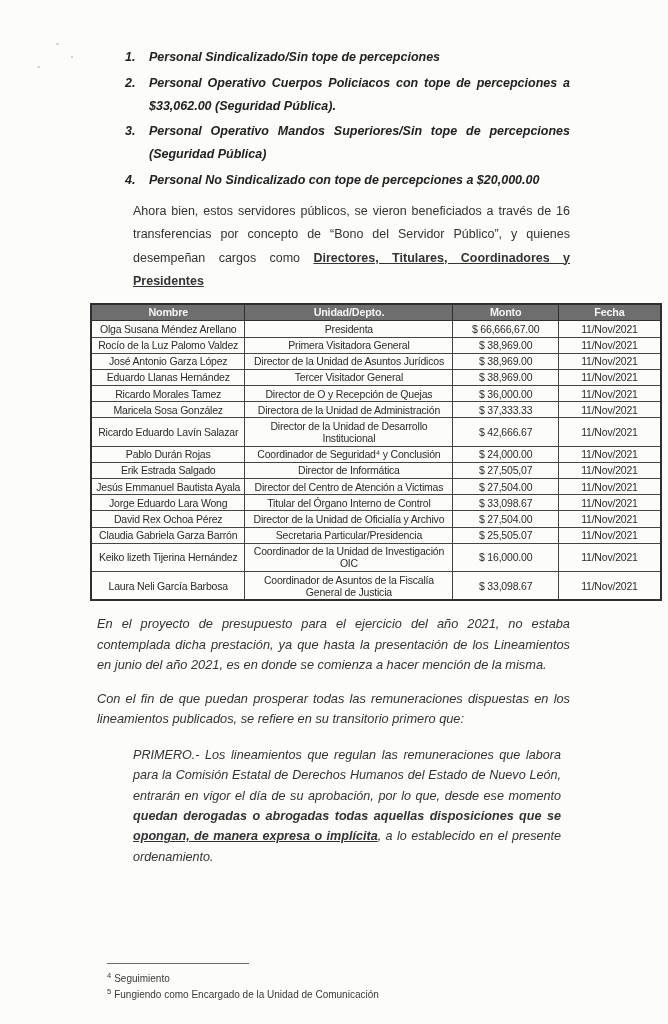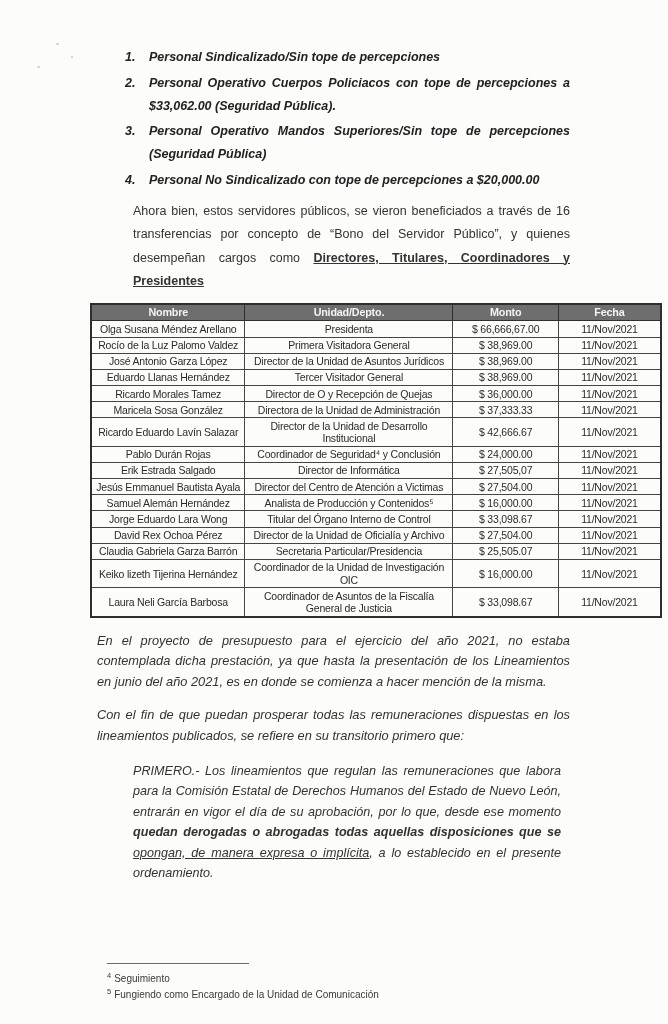--- a/index.html
+++ b/index.html
@@ -38,21 +38,21 @@
   td{border:1px solid #454545;padding:1.5px 3px;text-align:center;
     line-height:1.16;color:#2b2b2b;vertical-align:middle;}
 
   
   .para{margin-top:13px;font-size:12.8px;line-height:1.6;text-align:justify;color:#333;font-style:italic;}
 
   
   .quote{margin:15px 0 0 36px;width:428px;font-style:italic;font-size:12.6px;
     line-height:1.62;text-align:justify;color:#333;}
   .quote .b{font-weight:bold;}
-  .quote .bu{font-weight:normal;text-decoration:underline;}
+  .quote .bu{font-weight:bold;text-decoration:underline;}
 
   
   .footnotes{position:absolute;left:107px;top:963px;font-size:10px;color:#3a3a3a;}
   .footnote-rule{width:142px;border-top:1px solid #6a6a6a;margin-bottom:6px;}
   .footnote{line-height:1.5;}
   .footnote sup{font-size:7.5px;margin-right:3px;}
 </style>
 </head>
 <body style="--table-header-bg: #6e6e6e; --table-border: #2f2f2f; --text: #2e2e2e;">
 
@@ -156,26 +156,20 @@
             <td>$ 27,505,07</td>
             <td>11/Nov/2021</td>
           </tr>
           <tr>
             <td>Jesús Emmanuel Bautista Ayala</td>
             <td>Director del Centro de Atención a Victimas</td>
             <td>$ 27,504.00</td>
             <td>11/Nov/2021</td>
           </tr>
           <tr>
-            <td>Samuel Alemán Hernández</td>
-            <td>Analista de Producción y Contenidos⁵</td>
-            <td>$ 16,000.00</td>
-            <td>11/Nov/2021</td>
-          </tr>
-          <tr>
             <td>Jorge Eduardo Lara Wong</td>
             <td>Titular del Órgano Interno de Control</td>
             <td>$ 33,098.67</td>
             <td>11/Nov/2021</td>
           </tr>
           <tr>
             <td>David Rex Ochoa Pérez</td>
             <td>Director de la Unidad de Oficialía y Archivo</td>
             <td>$ 27,504.00</td>
             <td>11/Nov/2021</td>

